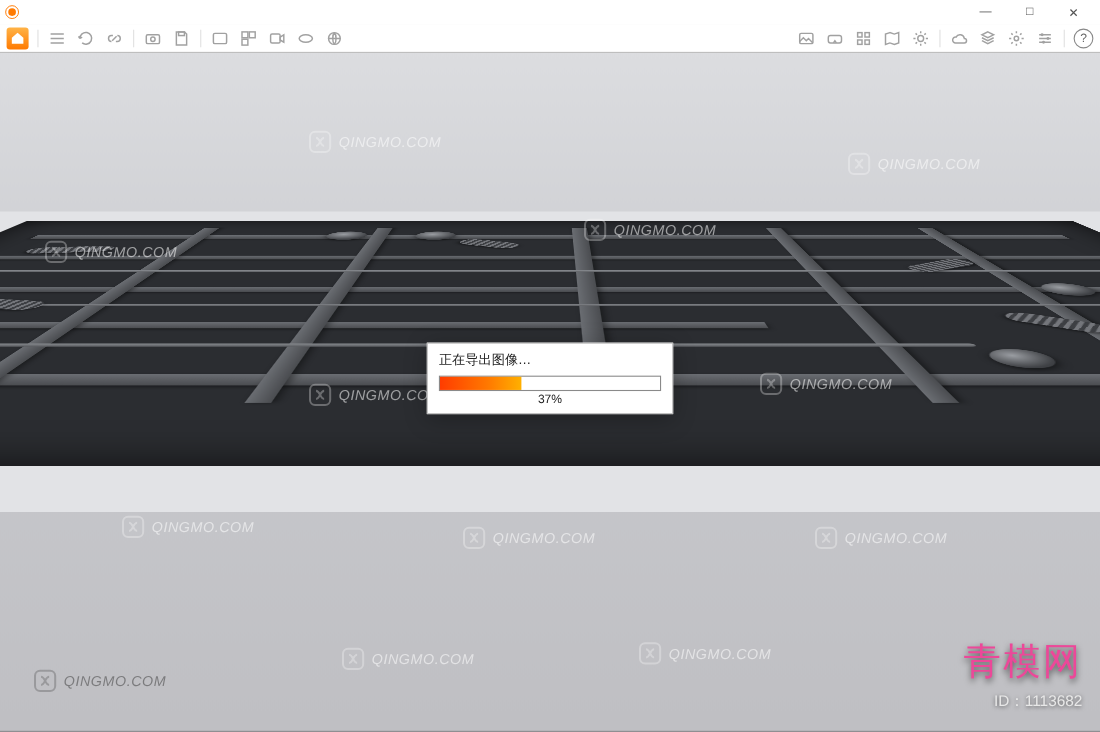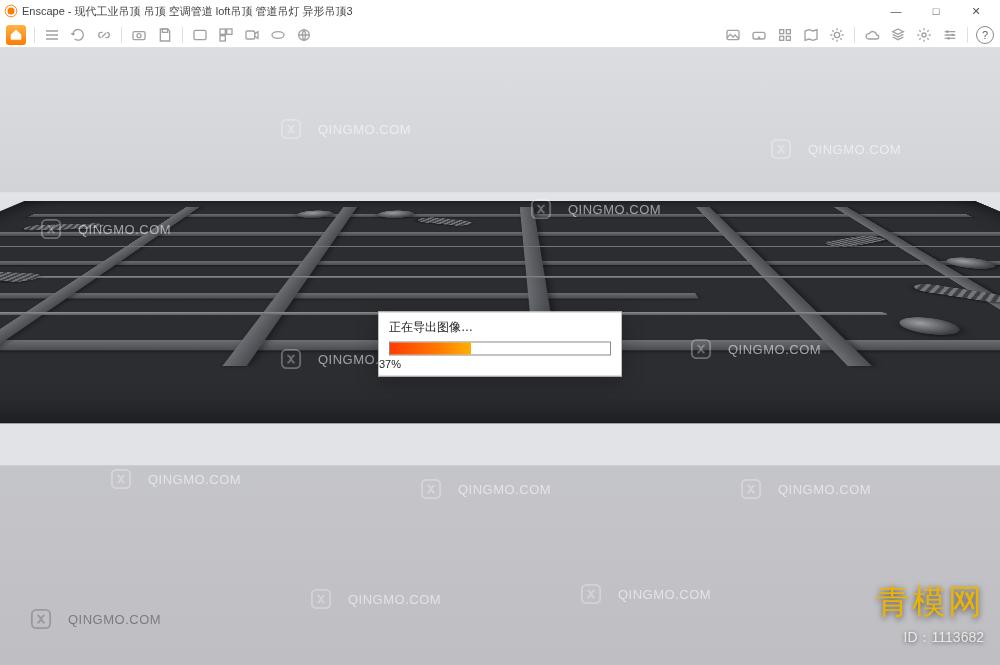--- a/index.html
+++ b/index.html
@@ -28,51 +28,50 @@
   .ceiling { position: absolute; left: 50%; top: 50%; width: 1500px; height: 850px; transform: translate(-50%, -60%) rotateX(62deg); transform-style: preserve-3d; }
   .frame { position: absolute; inset: 0; background: #e2e3e6; }
   .recess { position: absolute; left: 7%; top: 7%; right: 7%; bottom: 7%; background: #2b2d31; box-shadow: inset 0 0 60px #000a; }
   .duct { position: absolute; background: linear-gradient(180deg,#6a6d72,#4a4c50); height: 18px; box-shadow: 0 3px 6px rgba(0,0,0,.4); }
   .ductv { position: absolute; background: linear-gradient(90deg,#6a6d72,#4a4c50); width: 18px; box-shadow: 3px 0 6px rgba(0,0,0,.4); }
   .pipe { position: absolute; height: 8px; background: linear-gradient(180deg,#888b90,#5a5c60); border-radius: 4px; }
   .vent { position: absolute; width: 46px; height: 46px; border-radius: 50%; background: radial-gradient(circle at 40% 35%, #9a9da2, #3e4044 70%); box-shadow: 0 4px 8px rgba(0,0,0,.5); }
   .flex { position: absolute; width: 90px; height: 30px; border-radius: 15px; background: repeating-linear-gradient(90deg,#74767b 0 4px,#3d3f43 4px 8px); box-shadow: 0 3px 6px rgba(0,0,0,.5); }
 
   
-  .progress-dialog { position: absolute; left: 50%; top: 48%; transform: translate(-50%, -50%); width: 244px; background: #fff; border: 1px solid #bfbfbf; box-shadow: 0 4px 20px rgba(0,0,0,.25); font-size: 12px; }
+  .progress-dialog { position: absolute; left: 50%; top: 48%; transform: translate(-50%, -50%); width: 224px; background: #fff; border: 1px solid #bfbfbf; box-shadow: 0 4px 20px rgba(0,0,0,.25); font-size: 12px; }
   .progress-dialog .pd-title { padding: 6px 10px 4px; color: #222; font-size: 12px; }
   .progress-bar { margin: 2px 10px 2px; height: 14px; border: 1px solid #8a8a8a; background: #fff; position: relative; }
   .progress-fill { height: 100%; width: 37%; background: linear-gradient(90deg,#ff3c00 0%, #ff7a00 60%, #ffb000 100%); }
-  .pd-percent { font-size: 11px; padding-bottom: 6px; color: #222; }
+  .pd-percent { text-align: center; font-size: 11px; padding-bottom: 6px; color: #222; }
   .pd-footer { display: flex; justify-content: flex-end; padding: 2px 8px 6px; }
   .pd-cancel { font-size: 12px; color: #222; padding: 2px 6px; background: none; border: none; cursor: pointer; }
 
   
-  .wm { position: absolute; color: rgba(255,255,255,.55); font-size: 13px; font-weight: 500; letter-spacing: .5px; pointer-events: none; display: flex; align-items: center; gap: 16px; }
+  .wm { position: absolute; color: rgba(255,255,255,.55); font-size: 13px; font-weight: 500; letter-spacing: .5px; pointer-events: none; display: flex; align-items: center; gap: 6px; font-style: italic; }
   .wm svg { width: 22px; height: 22px; opacity: .55; }
   .wm.dark { color: rgba(40,40,40,.45); }
-  .logo-cn { position: absolute; right: 16px; bottom: 40px; font-size: 34px; color: #eab308; letter-spacing: 2px; text-shadow: 0 2px 6px rgba(0,0,0,.6); font-weight: 300; }
+  .logo-cn { position: absolute; right: 16px; bottom: 40px; font-size: 34px; color: #ec4899; letter-spacing: 2px; text-shadow: 0 2px 6px rgba(0,0,0,.6); font-weight: 300; }
   .logo-id { position: absolute; right: 16px; bottom: 18px; font-size: 14px; color: #e8e8e8; text-shadow: 0 1px 4px rgba(0,0,0,.6); }
 
   
   .top-marker { position: absolute; left: 50%; top: 46px; transform: translateX(-50%); width: 12px; height: 8px; }
 
   .help { width: 18px; height: 18px; border: 1.4px solid #888; border-radius: 50%; display:flex; align-items:center; justify-content:center; font-size: 11px; color:#666; }
 </style>
 </head>
 <body>
 
 <div class="titlebar">
   <span class="icon-app">
     <svg viewBox="0 0 24 24">
         <circle cx="12" cy="12" r="6" fill="#ff7a00"></circle>
         <circle cx="12" cy="12" r="10" fill="none" stroke="#ff7a00" stroke-width="1.5"></circle>
       </svg>
   </span>
-  <span class="title-text">Enscape - 现代工业吊顶 吊顶 空调管道 loft吊顶 管道吊灯 异形吊顶3</span>
   <div class="win-controls">
     <div class="win-btn">
         <span>—</span>
       </div>
     <div class="win-btn">
         <span>□</span>
       </div>
     <div class="win-btn close">
         <span>✕</span>
       </div>

